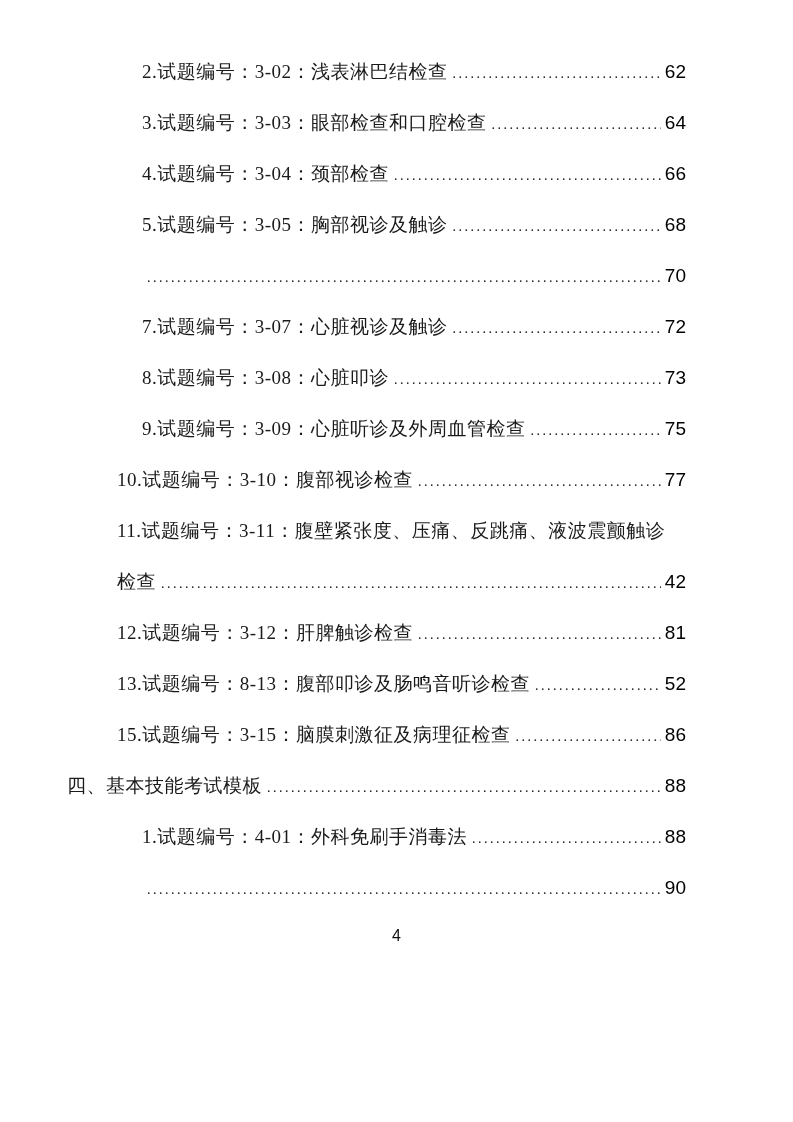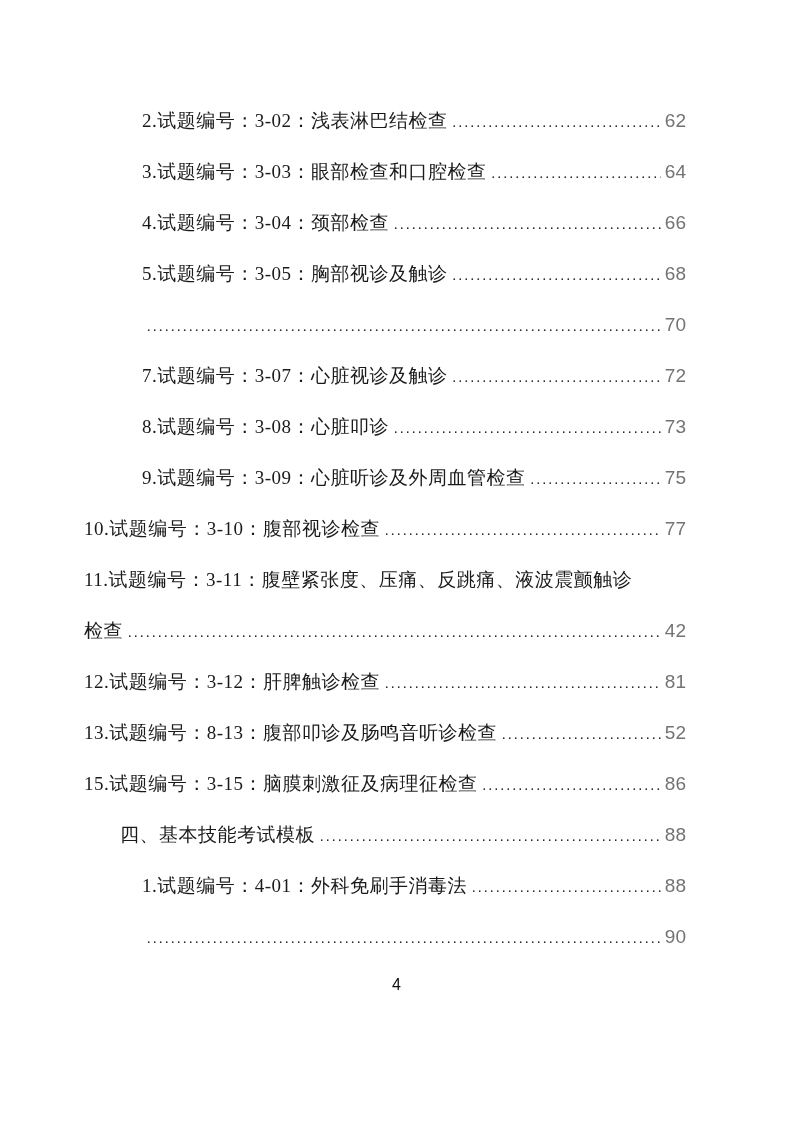--- a/index.html
+++ b/index.html
@@ -12,37 +12,37 @@
     height: 1122px;
     overflow: hidden;
     font-family: "Liberation Serif", "DejaVu Serif", serif;
     color: #1a1a1a;
   }
   .page {
     position: relative;
     width: 793px;
     height: 1029px;
     box-sizing: border-box;
-    padding-top: 95px;
+    padding-top: 46px;
     background: #ffffff;
   }
   .toc-row {
     display: flex;
     align-items: baseline;
     line-height: 51px;
     height: 51px;
     white-space: nowrap;
     font-size: 19px;
     margin-right: 107px;
     overflow: hidden;
   }
   
-  .lvl-heading { margin-left: 120px; }   
+  .lvl-heading { margin-left: 67px; }   
   .lvl-item1   { margin-left: 142px; }   
-  .lvl-item2   { margin-left: 84px; text-align: center; }   
+  .lvl-item2   { margin-left: 117px; text-align: center; }   
   .toc-text {
     letter-spacing: 0.5px;
     flex: 0 0 auto;
   }
   .dots {
     flex: 1 1 auto;
     overflow: hidden;
     white-space: nowrap;
     margin-left: 5px;
     font-size: 14px;
@@ -51,21 +51,21 @@
     min-width: 0;
   }
   .dots::after {
     content: "................................................................................................................................................................................................";
   }
   .pagenum {
     flex: 0 0 auto;
     font-family: "Liberation Sans", "DejaVu Sans", sans-serif;
     font-size: 19px;
     padding-left: 4px;
-    color: #737373;
+    color: #000000;
   }
   .footer {
     margin-top: 12px;
     text-align: center;
     font-size: 16px;
     line-height: 22px;
     font-family: "Liberation Sans", "DejaVu Sans", sans-serif;
     color: #111111;
   }
 </style>

